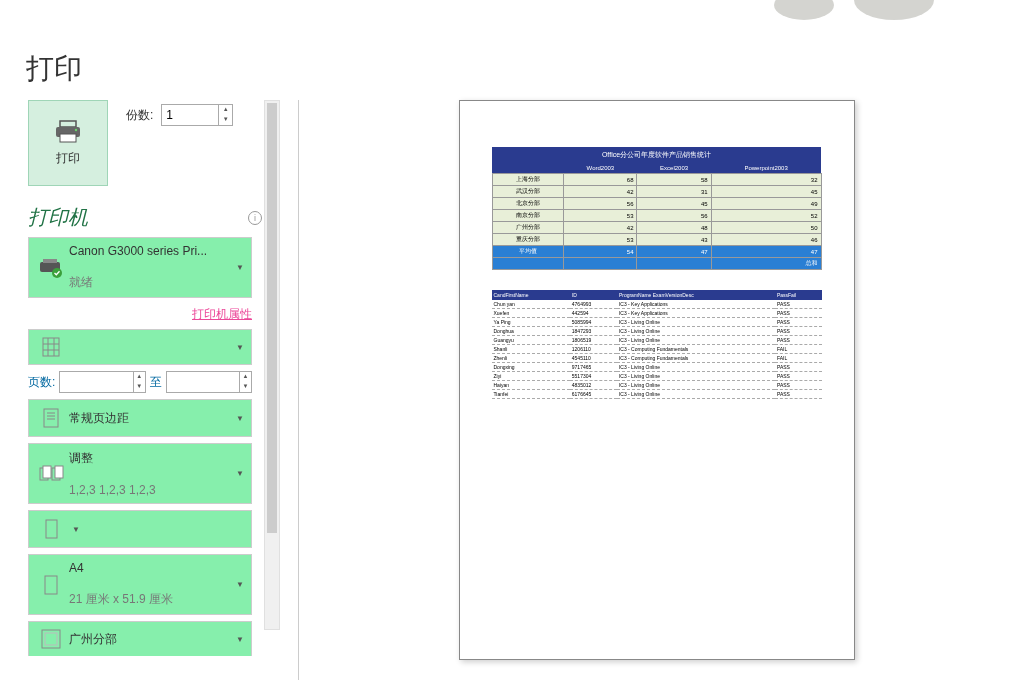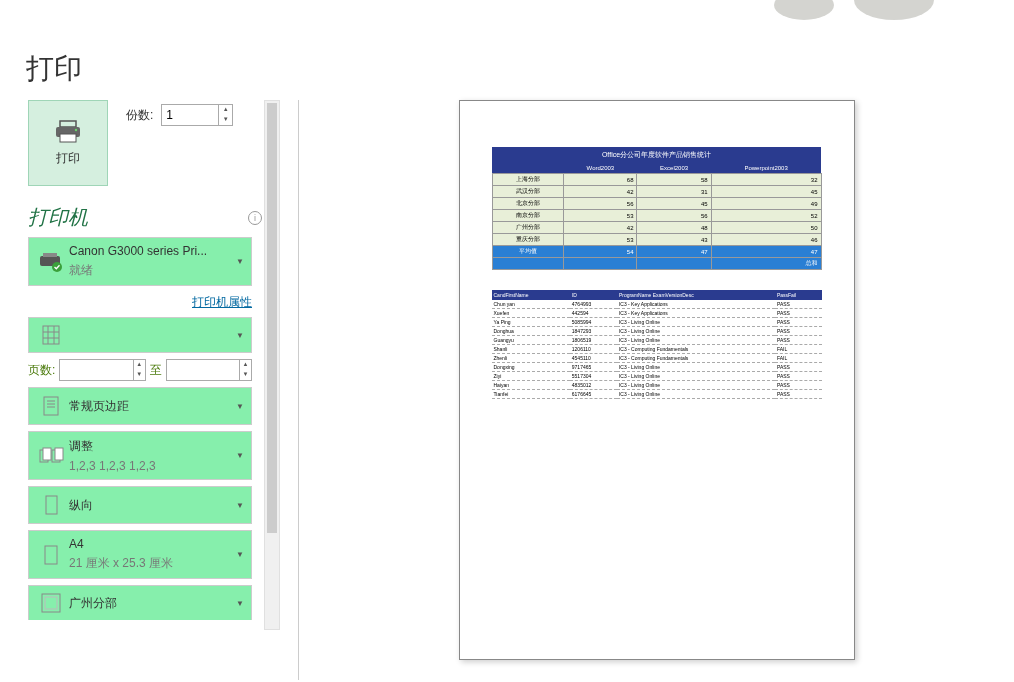--- a/index.html
+++ b/index.html
@@ -20,26 +20,26 @@
 .spinner input { width: 56px; border: none; padding: 0 4px; font-size: 12px; outline: none; }
 .spinner .arrows { width: 14px; display: flex; flex-direction: column; border-left: 1px solid #aaa; }
 .spinner .arrows span { flex: 1; font-size: 6px; text-align: center; line-height: 9px; color: #555; cursor: pointer; }
 .section-header { display: flex; align-items: center; justify-content: space-between; margin-top: 18px; }
 .section-title { color: #217346; font-size: 20px; font-weight: 400; font-style: italic; }
 .info-icon { width: 14px; height: 14px; border: 1px solid #999; border-radius: 50%; font-size: 9px; color: #999; text-align: center; line-height: 12px; }
 .dropdown { width: 224px; border: 1px solid #ccc; background: #86efac; display: flex; align-items: center; padding: 6px 4px; margin-top: 6px; cursor: pointer; position: relative; }
 .dropdown .dd-icon { width: 36px; display: flex; align-items: center; justify-content: center; flex-shrink: 0; }
 .dropdown .dd-text { flex: 1; min-width: 0; }
 .dropdown .dd-main { font-size: 12px; color: #333; white-space: nowrap; overflow: hidden; text-overflow: ellipsis; }
-.dropdown .dd-sub { font-size: 12px; color: #777; margin-top: 4px; white-space: nowrap; overflow: hidden; text-overflow: ellipsis; }
+.dropdown .dd-sub { font-size: 12px; color: #777; margin-top: 16px; white-space: nowrap; overflow: hidden; text-overflow: ellipsis; }
 .dropdown .dd-caret { width: 14px; font-size: 8px; color: #555; text-align: center; }
 .link-row { text-align: right; width: 224px; margin-top: 6px; }
-.link-row a { color: #0369a1; font-size: 12px; text-decoration: underline; cursor: pointer; }
+.link-row a { color: #ec4899; font-size: 12px; text-decoration: underline; cursor: pointer; }
 .pages-row { display: flex; align-items: center; width: 224px; margin-top: 6px; gap: 4px; }
-.pages-label { font-size: 12px; color: #4d7c0f; }
+.pages-label { font-size: 12px; color: #0369a1; }
 .pages-spin { flex: 1; height: 22px; border: 1px solid #aaa; display: flex; background: #fff; }
 .pages-spin input { flex: 1; width: 100%; border: none; font-size: 12px; outline: none; padding: 0 2px; }
 .pages-spin .arrows { width: 12px; display: flex; flex-direction: column; border-left: 1px solid #aaa; }
 .pages-spin .arrows span { flex: 1; font-size: 6px; text-align: center; line-height: 9px; color: #555; }
 .divider { width: 1px; background: #ccc; margin-left: 36px; height: 580px; }
 .preview-area { flex: 1; display: flex; justify-content: center; padding-top: 0; }
 .preview-page { width: 396px; height: 560px; border: 1px solid #888; background: #fff; box-shadow: 2px 2px 6px rgba(0,0,0,0.2); padding: 46px 32px; }
 .ptable1 { width: 100%; border-collapse: collapse; font-size: 6px; margin-bottom: 20px; }
 .ptable1 th { background: #2a3b8f; color: #fff; padding: 2px; text-align: center; font-weight: normal; }
 .ptable1 .title-row th { font-size: 7px; padding: 3px; }
@@ -174,35 +174,32 @@
       </div>
       <div class="dd-caret">▼</div>
     </div>
 
     <div class="dropdown">
       <div class="dd-icon">
         <svg width="24" height="24">
           <rect x="7" y="3" width="11" height="18" fill="none" stroke="#888"></rect>
         </svg>
       </div>
-      <div class="dd-text">
-        <div class="dd-main">纵向</div>
-      </div>
       <div class="dd-caret">▼</div>
     </div>
 
     <div class="dropdown">
       <div class="dd-icon">
         <svg width="24" height="24">
           <rect x="6" y="3" width="12" height="18" fill="none" stroke="#888"></rect>
         </svg>
       </div>
       <div class="dd-text">
         <div class="dd-main">A4</div>
-        <div class="dd-sub">21 厘米 x 25.3 厘米</div>
+        <div class="dd-sub">21 厘米 x 51.9 厘米</div>
       </div>
       <div class="dd-caret">▼</div>
     </div>
 
     <div class="dropdown" style="border-bottom:none;">
       <div class="dd-icon">
         <svg width="24" height="22">
           <rect x="3" y="2" width="18" height="18" fill="none" stroke="#888"></rect>
           <rect x="6" y="5" width="12" height="12" fill="none" stroke="#bbb"></rect>
         </svg>

